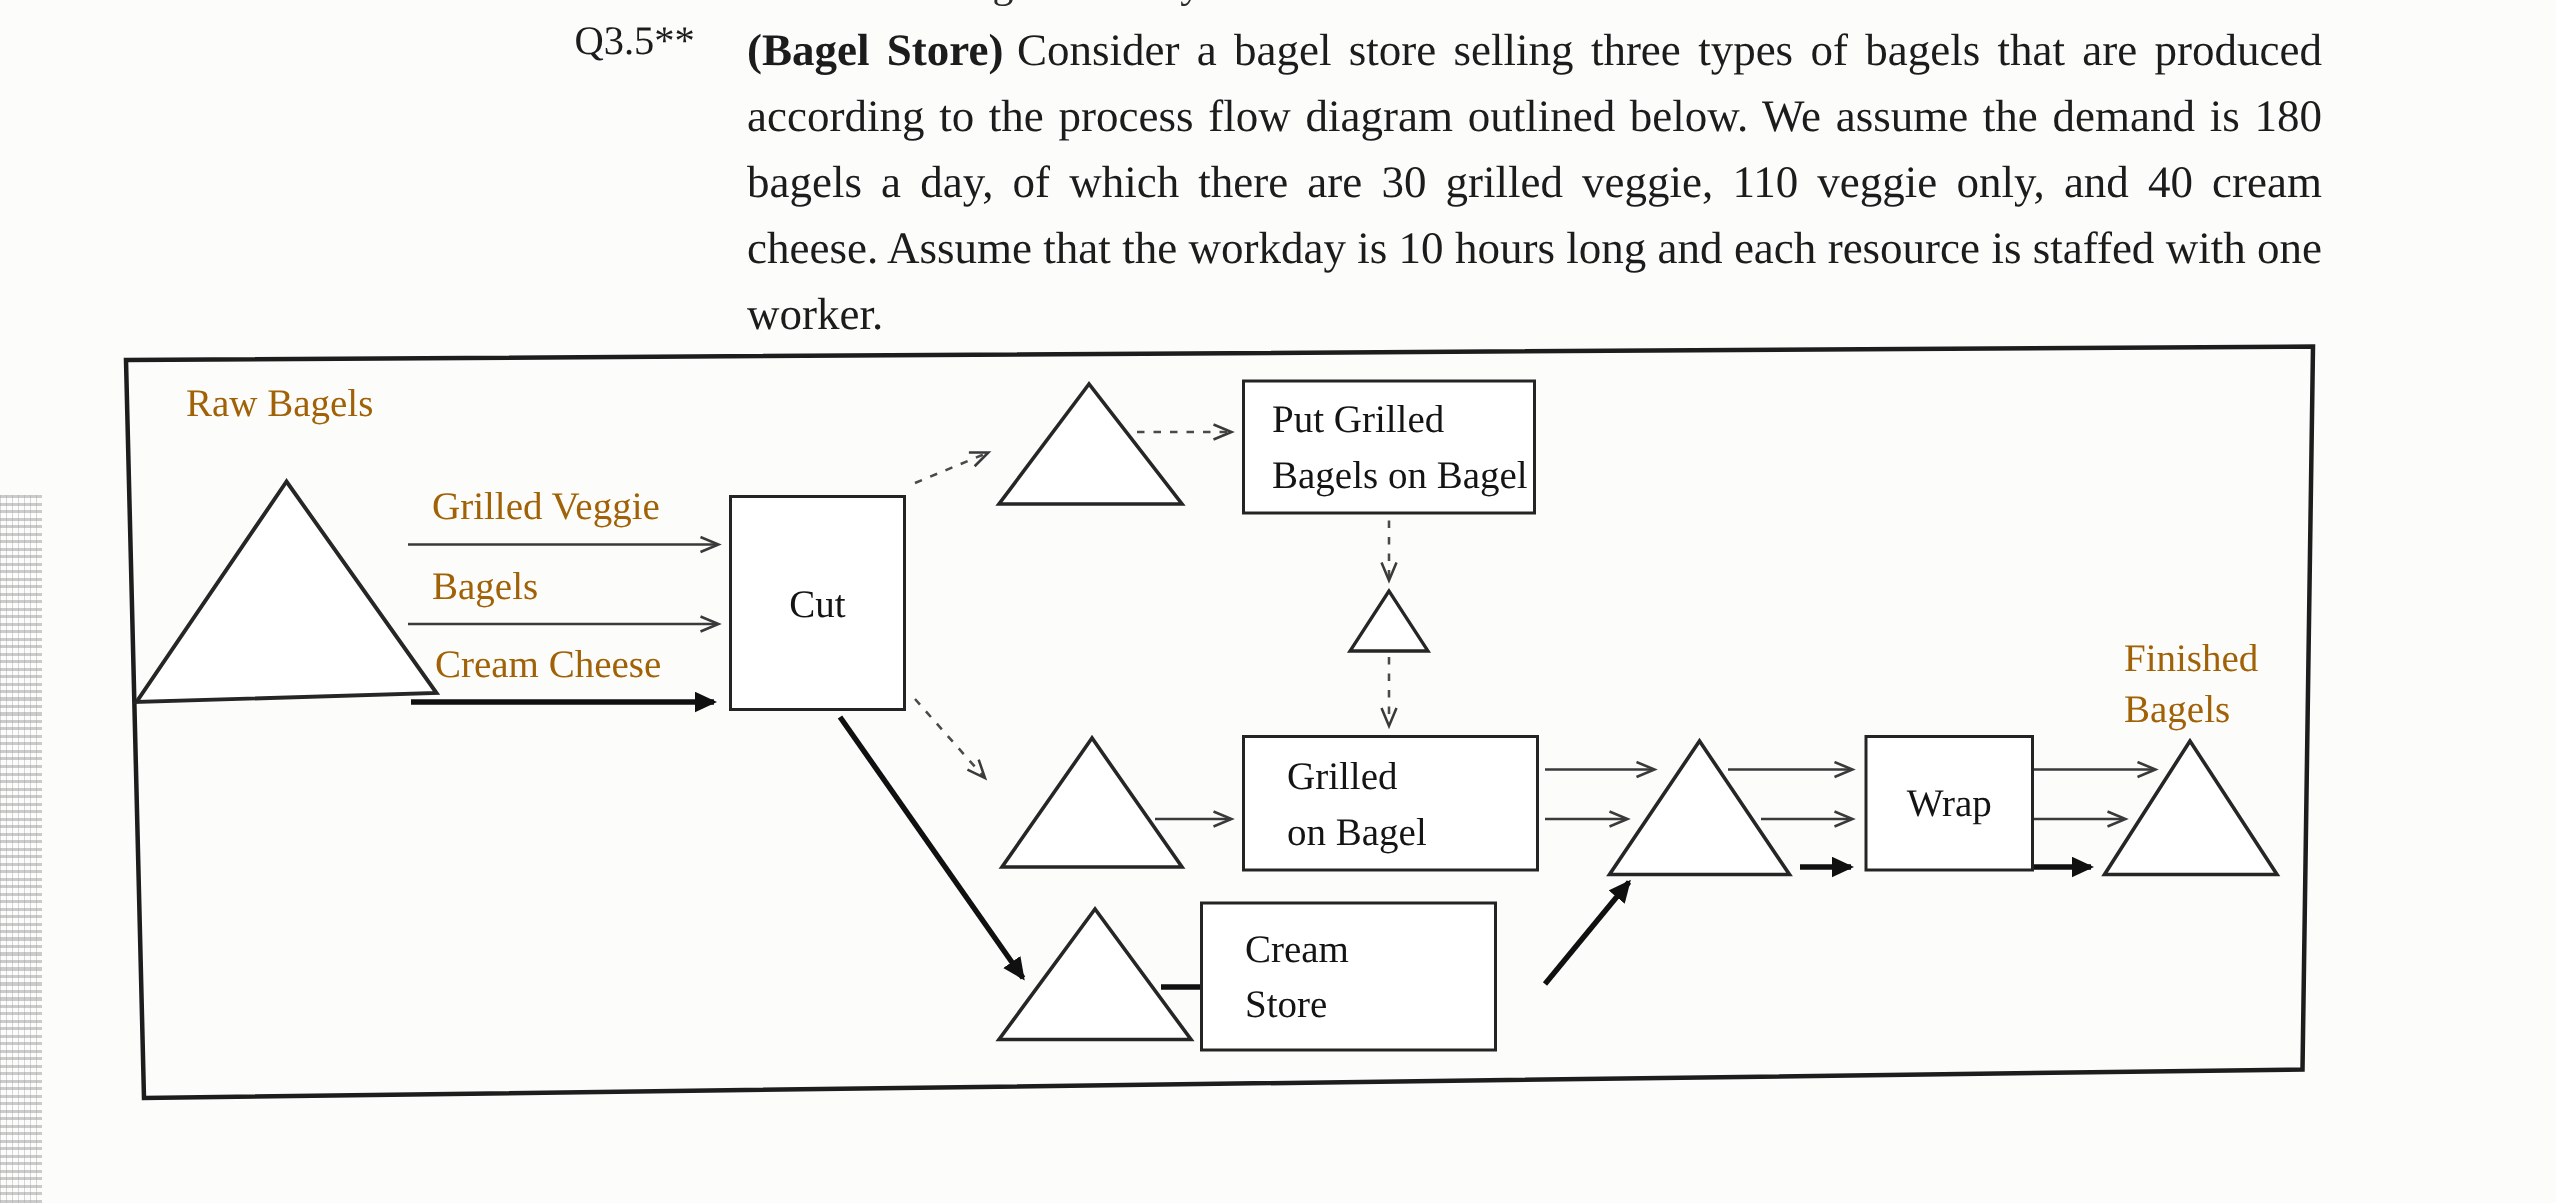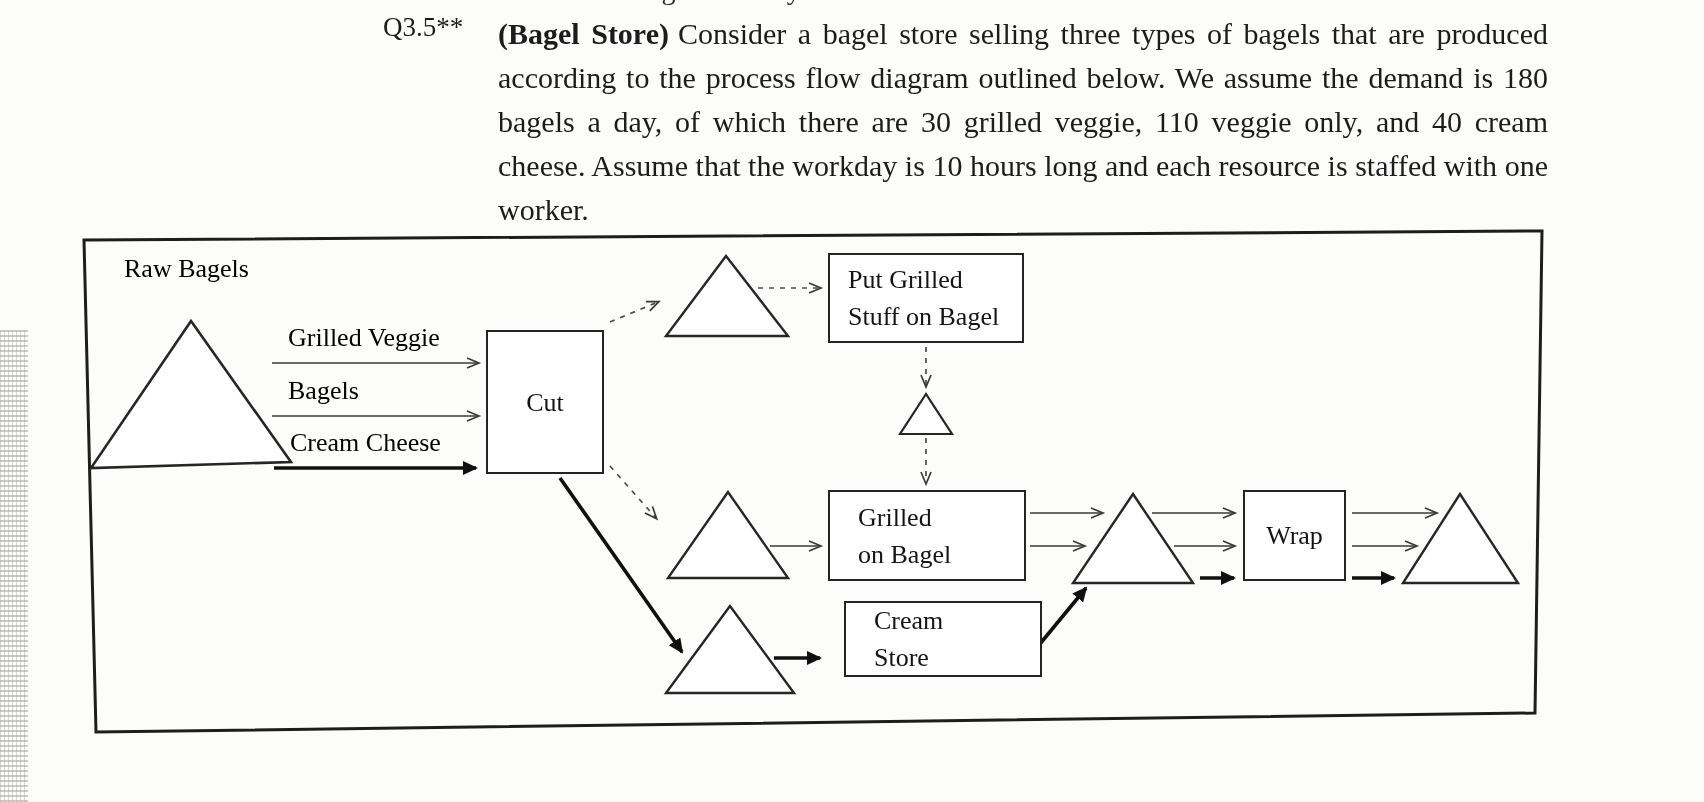--- a/index.html
+++ b/index.html
@@ -39,21 +39,21 @@
     opacity:.45;
     filter:blur(.4px);
   }
 
   .diagram {
     position:absolute; left:76px; top:226px; width:1474px; height:512px;
   }
   .diagram svg { position:absolute; left:0; top:0; }
 
   .dg-label {
-    position:absolute; font-size:26px; color:#000000; z-index:2;
+    position:absolute; font-size:26px; color:#a16207; z-index:2;
     white-space:nowrap; line-height:34px;
   }
   .dg-box {
     position:absolute; z-index:2;
     background:#fff; border:2px solid #242424;
     font-size:26px; line-height:37px; color:#141414;
     display:flex; flex-direction:column; justify-content:center;
     box-sizing:border-box;
   }
   .dg-box.center { align-items:center; text-align:left; }
@@ -120,37 +120,41 @@
 
     <path d="M1276,287 L1360,287" stroke="#3a3a3a" stroke-width="1.7" fill="none" marker-end="url(#mOpen)"></path>
     <path d="M1276,320 L1340,320" stroke="#3a3a3a" stroke-width="1.7" fill="none" marker-end="url(#mOpen)"></path>
     <path d="M1276,352 L1318,352" stroke="#101010" stroke-width="3.6" fill="none" marker-end="url(#mSolid)"></path>
   </svg>
 
   <div class="dg-label" style="left:48px; top:26px;">Raw Bagels</div>
   <div class="dg-label" style="left:212px; top:95px;">Grilled Veggie</div>
   <div class="dg-label" style="left:212px; top:148px;">Bagels</div>
   <div class="dg-label" style="left:214px; top:200px;">Cream Cheese</div>
+  <div class="dg-label" style="left:1340px; top:196px;">
+    <span class="bx-line" style="display:block;">Finished</span>
+    <span class="bx-line" style="display:block;">Bagels</span>
+  </div>
 
   <div class="dg-box center" style="left:410px; top:104px; width:118px; height:144px;">
     <span>Cut</span>
   </div>
 
   <div class="dg-box" style="left:752px; top:27px; width:196px; height:90px; padding-left:18px;">
     <span class="bx-line">Put Grilled</span>
-    <span class="bx-line">Stuff on Bagel</span>
+    <span class="bx-line">Bagels on Bagel</span>
   </div>
 
   <div class="dg-box" style="left:752px; top:264px; width:198px; height:91px; padding-left:28px;">
     <span class="bx-line">Grilled</span>
     <span class="bx-line">on Bagel</span>
   </div>
 
-  <div class="dg-box" style="left:768px; top:375px; width:198px; height:76px; padding-left:28px;">
+  <div class="dg-box" style="left:724px; top:375px; width:198px; height:100px; padding-left:28px;">
     <span class="bx-line">Cream</span>
     <span class="bx-line">Store</span>
   </div>
 
-  <div class="dg-box center" style="left:1167px; top:264px; width:103px; height:91px;">
+  <div class="dg-box center" style="left:1167px; top:264px; width:113px; height:91px;">
     <span>Wrap</span>
   </div>
 
 </div>
 
 </body></html>

